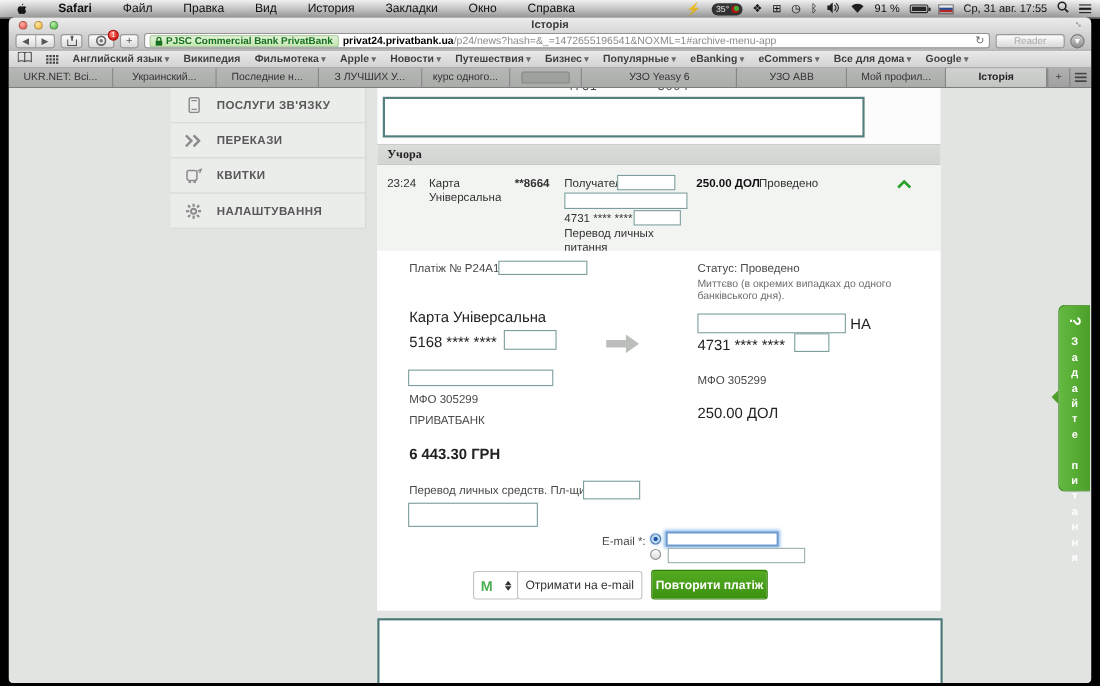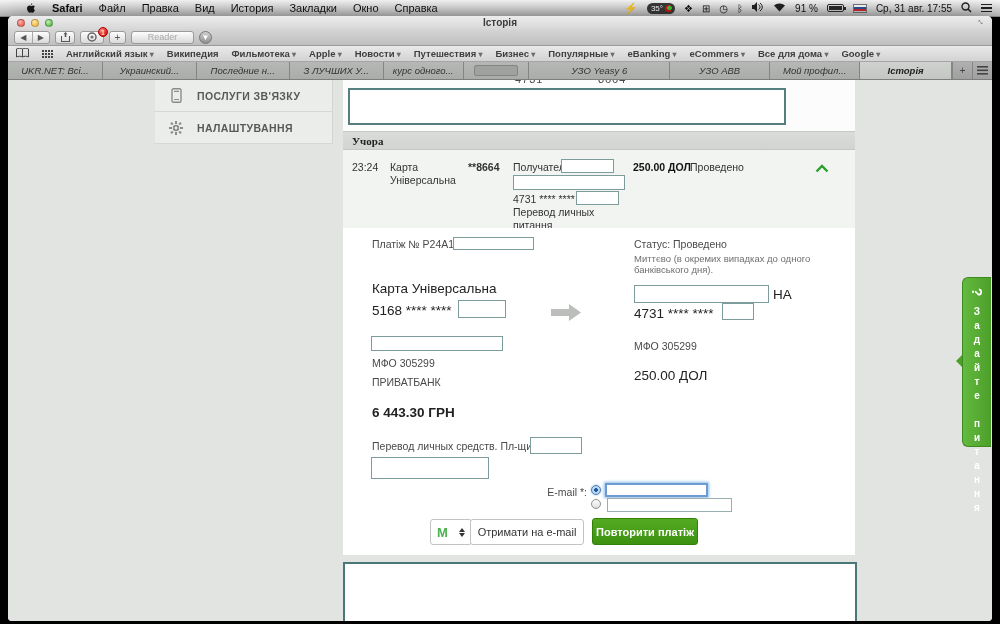--- a/index.html
+++ b/index.html
@@ -3,21 +3,21 @@
 <meta charset="utf-8">
 <style>
   * { margin:0; padding:0; box-sizing:border-box; }
   html,body { width:1000px; height:624px; overflow:hidden; background:#000; font-family:"Liberation Sans", sans-serif; }
   .abs { position:absolute; }
 
   
   .menubar { position:absolute; left:0; top:0; width:1000px; height:17px;
     background:linear-gradient(#f8f8f8,#bcbcbc); border-bottom:1px solid #8e8e8e;
     display:flex; align-items:center; font-size:11px; color:#111; }
-  .menubar .left { display:flex; align-items:center; gap:16px; padding-left:25px; }
+  .menubar .left { display:flex; align-items:center; gap:28px; padding-left:14px; }
   .menubar .left span { cursor:default; }
   .mb-app { font-weight:bold; }
   .menubar .right { margin-left:auto; display:flex; align-items:center; gap:9px; padding-right:8px; font-size:10px; }
   .apple-ic { width:11px; height:12px; display:inline-block; }
   .temp-pill { background:#3a3a3a; color:#fff; font-size:8px; border-radius:6px; padding:1px 3px 1px 4px;
     display:flex; align-items:center; gap:2px; }
   .temp-dot { width:7px; height:7px; border-radius:50%; background:radial-gradient(circle at 65% 40%, #4abf3a 0 35%, #c61b12 40%); }
   .batt { width:17px; height:8px; border:1px solid #2b2b2b; border-radius:2px; position:relative; }
   .batt:after { content:""; position:absolute; right:-3px; top:2px; width:2px; height:3px; background:#2b2b2b; }
   .batt i { position:absolute; left:1px; top:1px; bottom:1px; width:90%; background:#2b2b2b; }
@@ -60,21 +60,21 @@
     color:#fff; font-size:8px; text-align:center; line-height:12px; }
 
   .bmbar { height:16px; background:linear-gradient(#e9e9e9,#d3d3d3); border-bottom:1px solid #a5a5a5;
     display:flex; align-items:center; gap:13px; padding:0 8px; font-size:9.5px; font-weight:bold; color:#3e3e3e; }
   .bm { white-space:nowrap; }
   .bm.dd:after { content:" ▾"; color:#6b6b6b; font-size:8px; }
   .bm-ic { color:#444; font-size:10px; }
   .grid-ic { display:inline-grid; grid-template-columns:repeat(4,2px); gap:1px; }
   .grid-ic i { width:2px; height:2px; background:#444; }
 
-  .tabbar { height:18px; background:linear-gradient(#a8a8a8,#989898); display:flex; border-bottom:1px solid #7e7e7e;font-style:italic; }
+  .tabbar { height:18px; background:linear-gradient(#a8a8a8,#989898); display:flex; border-bottom:1px solid #7e7e7e; }
   .tab { height:100%; border-right:1px solid #858585; background:linear-gradient(#b6b8b6,#aaacaa);
     font-size:9.5px; color:#333; display:flex; align-items:center; justify-content:center; overflow:hidden; white-space:nowrap; }
   .tab.active { background:linear-gradient(#d0d2d0,#c4c6c4); color:#222; font-weight:bold; }
   .tab .boxph { width:44px; height:11px; background:#9fa19f; border:1px solid #838583; border-radius:2px; }
   .tab-plus, .tab-list { width:20px; height:100%; border-left:1px solid #858585; font-size:10px; color:#444;
     display:flex; align-items:center; justify-content:center; background:linear-gradient(#b0b0b0,#a0a0a0); }
 
   
   .viewport { position:absolute; left:0; top:64px; width:984px; height:541px; background:#e2e4e2; overflow:hidden; }
 
@@ -216,20 +216,31 @@
         </svg>
     </div>
     <div class="tbtn dl-b">
       <svg width="10" height="10" viewBox="0 0 10 10">
           <circle cx="5" cy="5" r="4" fill="none" stroke="#666" stroke-width="1.5"></circle>
           <circle cx="5" cy="5" r="1.6" fill="#777"></circle>
         </svg>
       <span class="dl-badge">1</span>
     </div>
     <div class="tbtn plus-b">+</div>
+    <div class="addr">
+      <span class="evbadge">
+        <svg width="7" height="9" viewBox="0 0 7 9">
+            <rect x="0.5" y="4" width="6" height="4.5" fill="#15701f"></rect>
+            <path d="M1.8 4V2.6a1.7 1.7 0 0 1 3.4 0V4" fill="none" stroke="#15701f" stroke-width="1.2"></path>
+          </svg>
+        <span>PJSC Commercial Bank PrivatBank</span>
+      </span>
+      <span class="url"><b>privat24.privatbank.ua</b><span>/p24/news?hash=&amp;_=1472655196541&amp;NOXML=1#archive-menu-app</span></span>
+      <span class="reload-ic">↻</span>
+    </div>
     <div class="tbtn reader-b">Reader</div>
     <div class="circ-b">▼</div>
   </div>
 
   <div class="bmbar">
     <span class="bm-ic">
       <svg width="13" height="10" viewBox="0 0 13 10">
           <path d="M6.5 1C5 0 2 0 .5 1v8C2 8 5 8 6.5 9 8 8 11 8 12.5 9V1C11 0 8 0 6.5 1zM6.5 1v8" fill="none" stroke="#444" stroke-width="1"></path>
         </svg>
     </span>
@@ -291,20 +302,39 @@
     <div class="sidebar">
       <div class="sb-item">
         <span class="sb-ic">
           <svg width="11" height="15" viewBox="0 0 11 15">
               <rect x="1" y="0.8" width="9" height="13.4" rx="1.5" fill="none" stroke="#8b8b8b" stroke-width="1.4"></rect>
               <line x1="3" y1="3.4" x2="8" y2="3.4" stroke="#8b8b8b" stroke-width="1.2"></line>
               <line x1="3" y1="11.5" x2="8" y2="11.5" stroke="#8b8b8b" stroke-width="1.2"></line>
             </svg>
         </span>
         <span class="sb-lbl">ПОСЛУГИ ЗВ'ЯЗКУ</span>
+      </div>
+      <div class="sb-item">
+        <span class="sb-ic">
+          <svg width="16" height="12" viewBox="0 0 16 12">
+              <path d="M1 1l5 5-5 5M8 1l5 5-5 5" fill="none" stroke="#8b8b8b" stroke-width="2.2"></path>
+            </svg>
+        </span>
+        <span class="sb-lbl">ПЕРЕКАЗИ</span>
+      </div>
+      <div class="sb-item">
+        <span class="sb-ic">
+          <svg width="15" height="14" viewBox="0 0 15 14">
+              <rect x="1" y="2" width="9" height="9" rx="2" fill="none" stroke="#8b8b8b" stroke-width="1.4"></rect>
+              <circle cx="3.5" cy="12.5" r="1.2" fill="#8b8b8b"></circle>
+              <circle cx="8" cy="12.5" r="1.2" fill="#8b8b8b"></circle>
+              <path d="M10.5 2.5 14 .8l-1.6 3.6" fill="none" stroke="#8b8b8b" stroke-width="1.2"></path>
+            </svg>
+        </span>
+        <span class="sb-lbl">КВИТКИ</span>
       </div>
       <div class="sb-item">
         <span class="sb-ic">
           <svg width="14" height="14" viewBox="0 0 14 14">
               <g fill="#8b8b8b">
                 <circle cx="7" cy="7" r="3.2"></circle>
                 <rect x="6" y="0" width="2" height="3"></rect>
                 <rect x="6" y="11" width="2" height="3"></rect>
                 <rect x="0" y="6" width="3" height="2"></rect>
                 <rect x="11" y="6" width="3" height="2"></rect>

